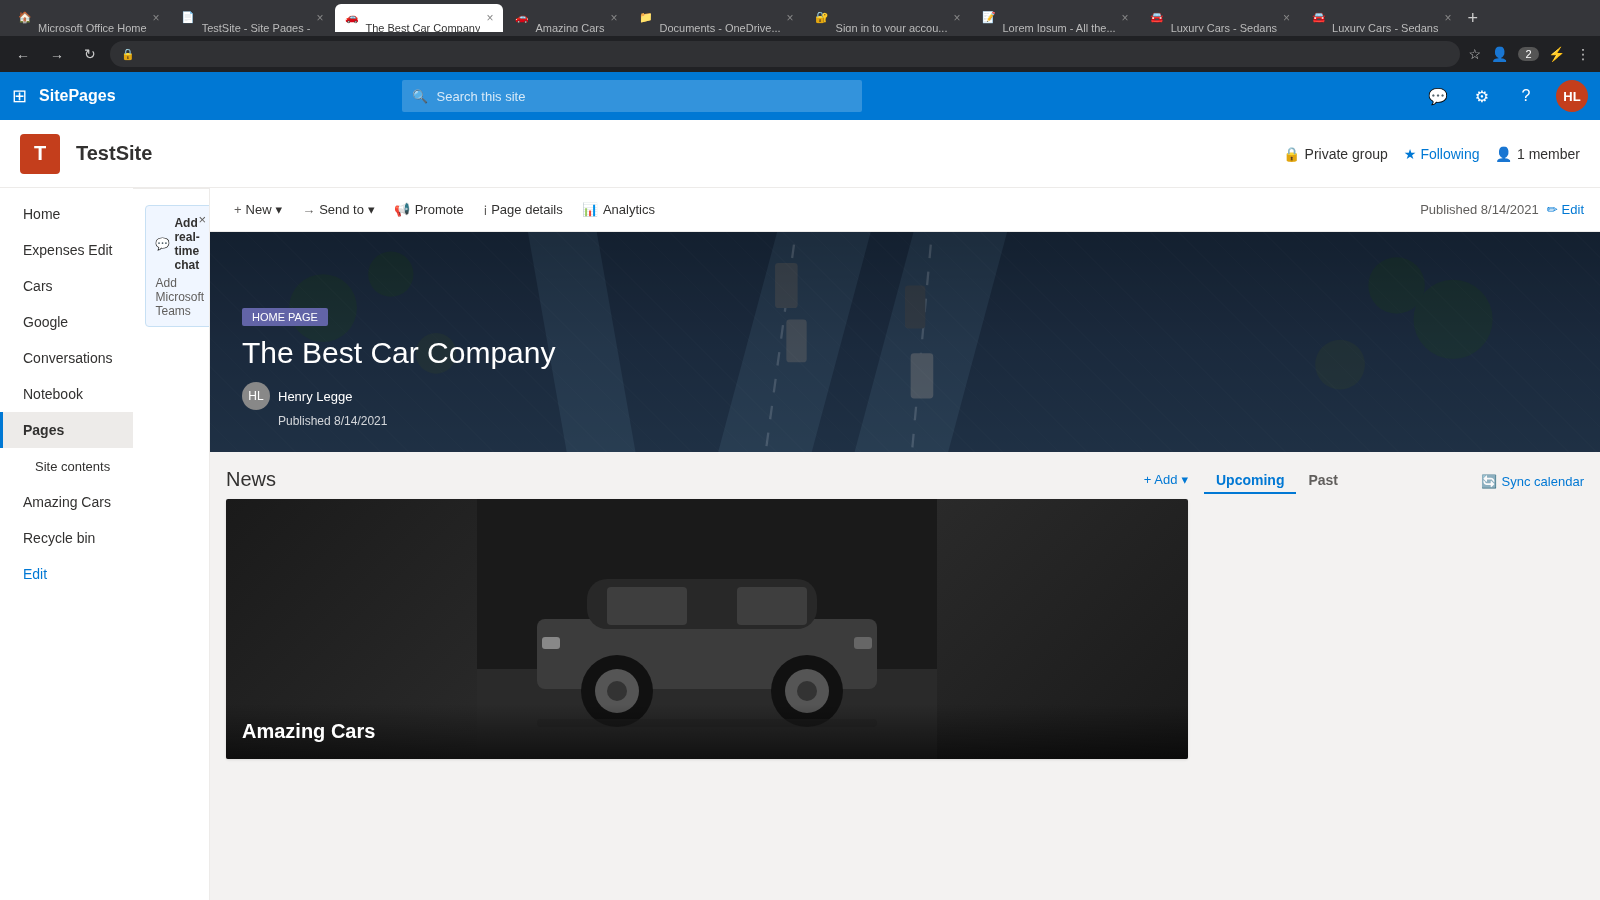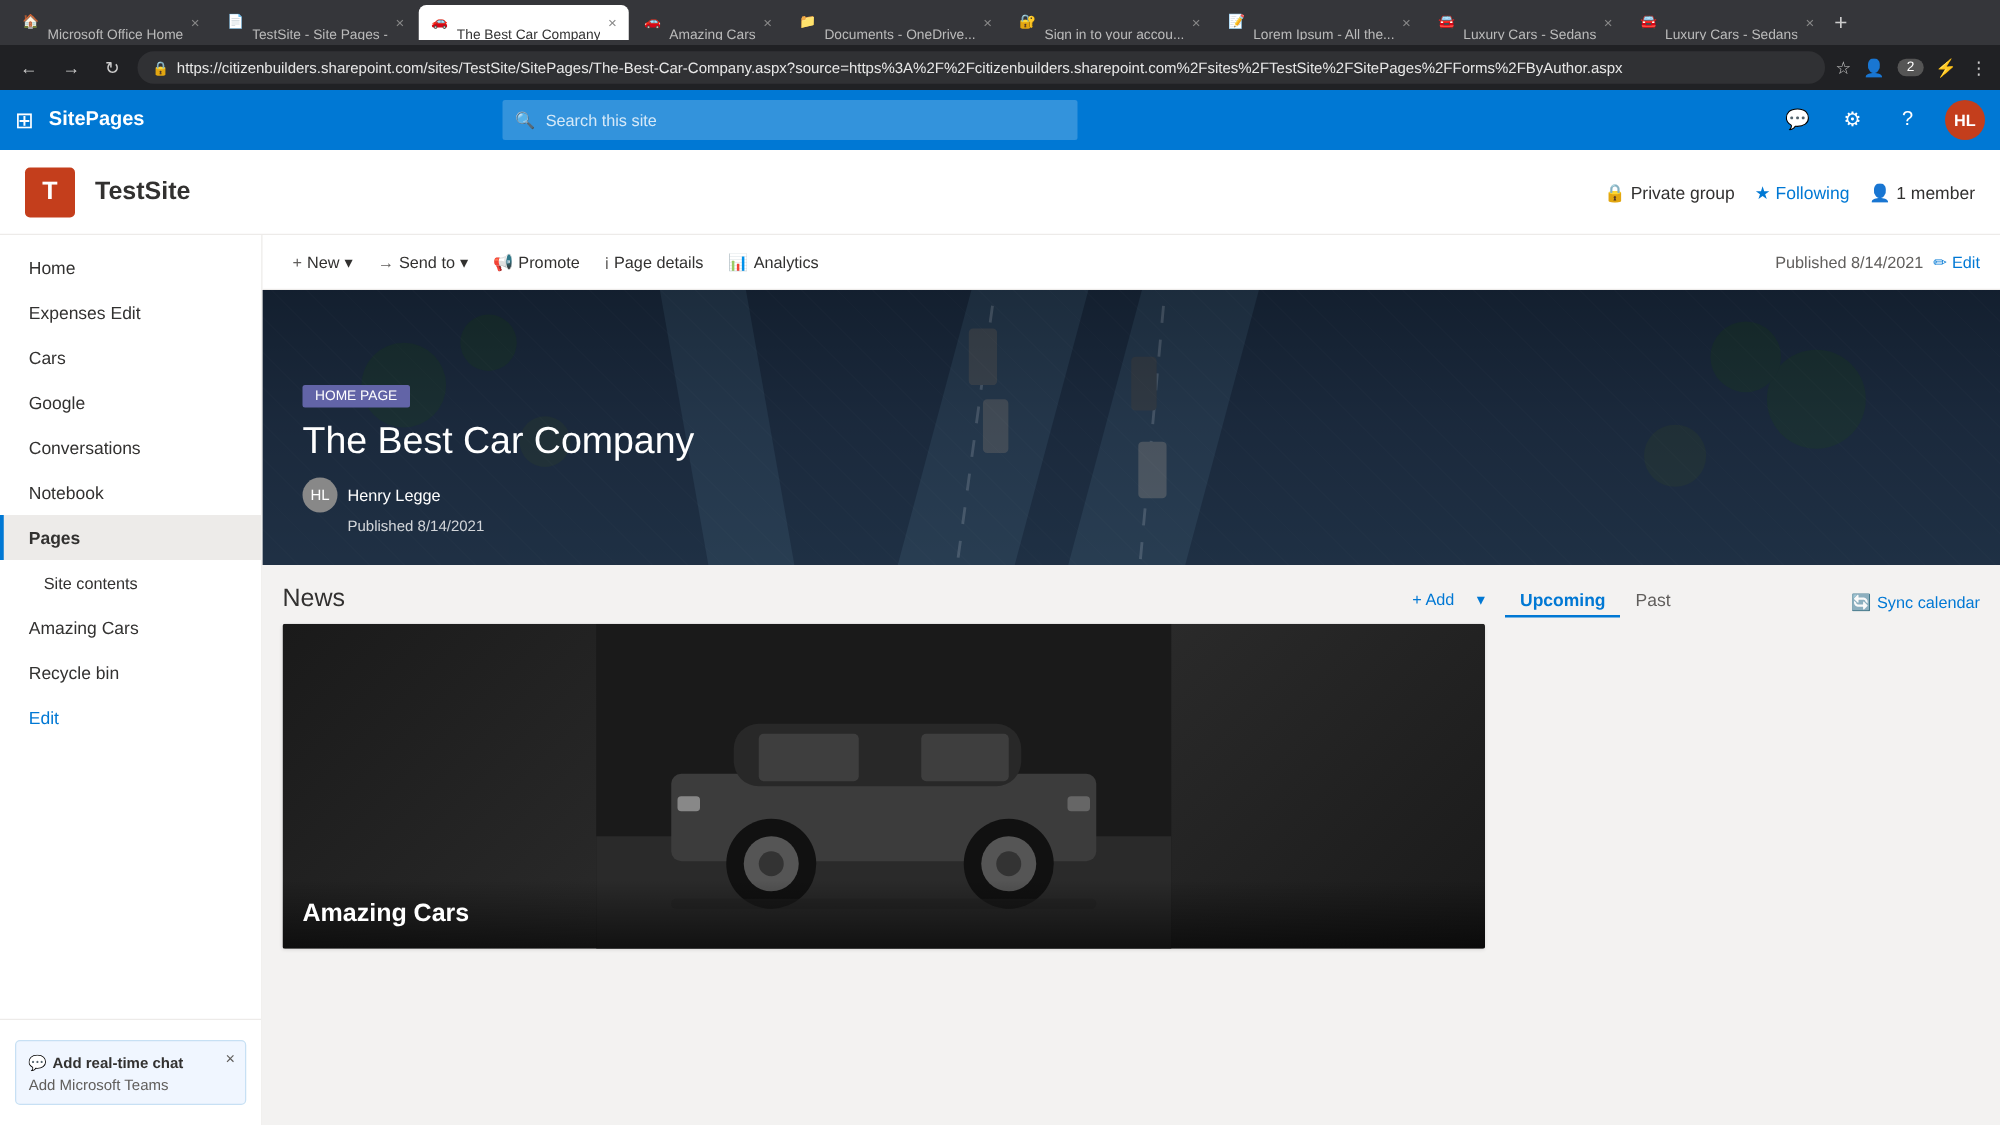--- a/index.html
+++ b/index.html
@@ -148,21 +148,21 @@
       display: flex;
       height: calc(900px - 72px - 48px - 68px);
     }
 
     
     .sidebar {
       width: 210px;
       background: #fff;
       border-right: 1px solid #edebe9;
       display: flex;
-      flex-direction: column;
+      flex-direction: row;
       overflow-y: auto;
       flex-shrink: 0;
     }
     .sidebar-nav { padding: 8px 0; flex: 1; }
     .nav-item {
       display: flex; align-items: center;
       height: 36px; padding: 0 20px;
       font-size: 14px; color: #323130;
       cursor: pointer;
       border-left: 3px solid transparent;
@@ -271,21 +271,21 @@
     
     .page-body {
       padding: 16px;
       display: flex;
       gap: 16px;
     }
     .news-section { flex: 1; }
     .news-header { display: flex; align-items: center; justify-content: space-between; margin-bottom: 8px; }
     .news-title { font-size: 20px; color: #323130; font-weight: 400; }
     .news-add-btn {
-      display: flex; align-items: center; gap: 18px;
+      display: flex; align-items: center; gap: 4px;
       font-size: 13px; color: #0078d4; cursor: pointer;
     }
     .news-card {
       background: #fff;
       border-radius: 2px;
       overflow: hidden;
       box-shadow: 0 1px 3px rgba(0,0,0,0.1);
       cursor: pointer;
     }
     .news-card-img {
@@ -310,20 +310,21 @@
     
     .events-section { width: 380px; flex-shrink: 0; }
     .events-header { display: flex; align-items: center; justify-content: space-between; margin-bottom: 8px; }
     .events-tabs { display: flex; gap: 0; }
     .events-tab {
       padding: 4px 12px;
       font-size: 14px;
       cursor: pointer;
       color: #605e5c;
       border-bottom: 2px solid transparent;
+      font-weight: bold;
     }
     .events-tab.active { color: #0078d4; border-bottom: 2px solid #0078d4; font-weight: 600; }
     .events-sync { display: flex; align-items: center; gap: 4px; font-size: 13px; color: #0078d4; cursor: pointer; }
     .events-empty {
       margin-top: 16px;
       font-size: 13px; color: #605e5c;
       line-height: 1.5;
     }
   </style>
 </head>
@@ -380,21 +381,20 @@
     </div>
     <span style="color:#ccc;font-size:18px;margin-left:4px;cursor:pointer;">+</span>
   </div>
 
   <div class="address-bar-row">
     <span class="nav-btn">←</span>
     <span class="nav-btn">→</span>
     <span class="nav-btn">↻</span>
     <div class="address-box">
       <span class="addr-lock">🔒</span>
-      <span>https://citizenbuilders.sharepoint.com/sites/TestSite/SitePages/The-Best-Car-Company.aspx?source=https%3A%2F%2Fcitizenbuilders.sharepoint.com%2Fsites%2FTestSite%2FSitePages%2FForms%2FByAuthor.aspx</span>
     </div>
     <div class="browser-icons">
       <span>☆</span>
       <span>👤</span>
       <span class="incognito-badge">2</span>
       <span>⚡</span>
       <span>⋮</span>
     </div>
   </div>
 </div>

